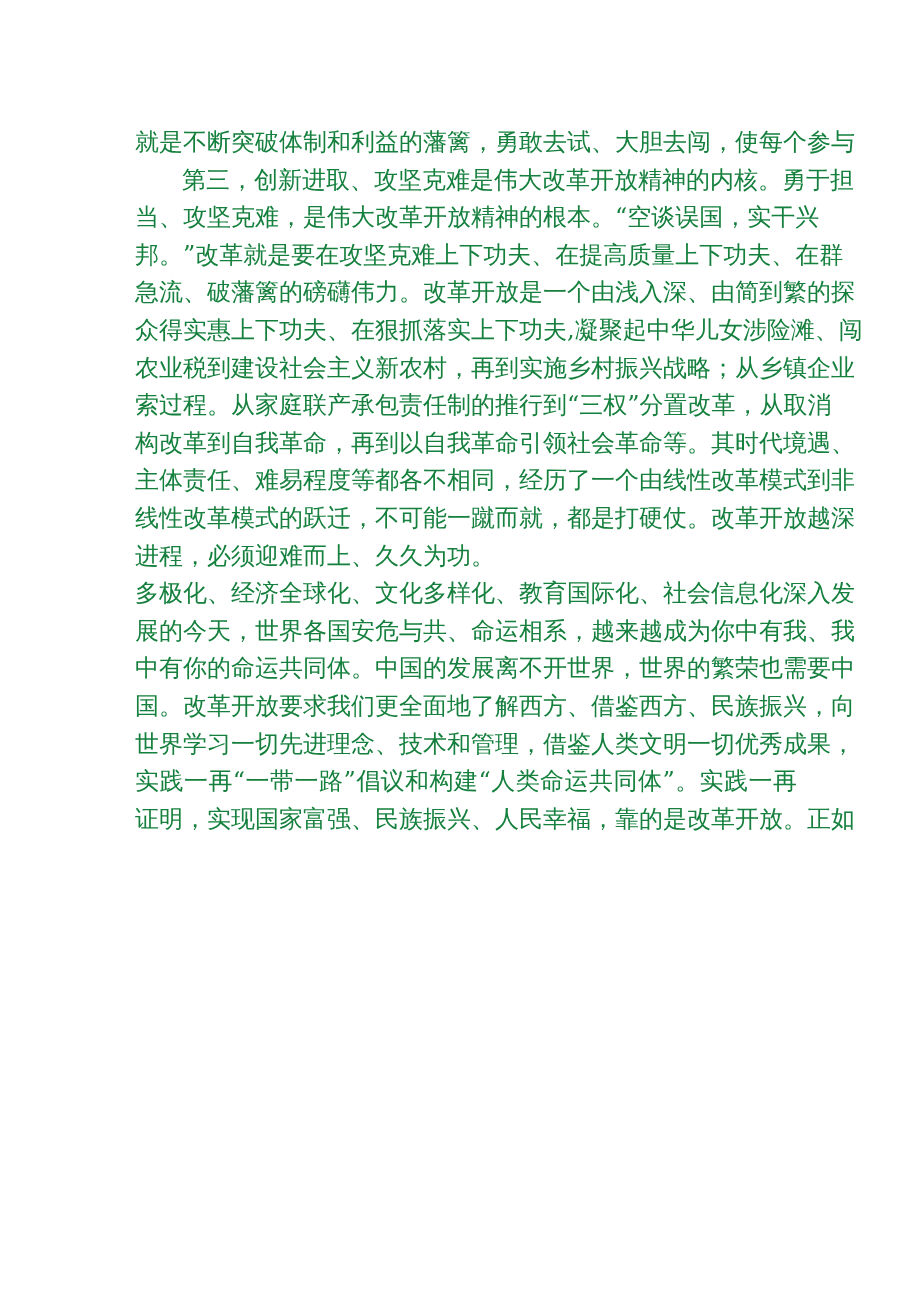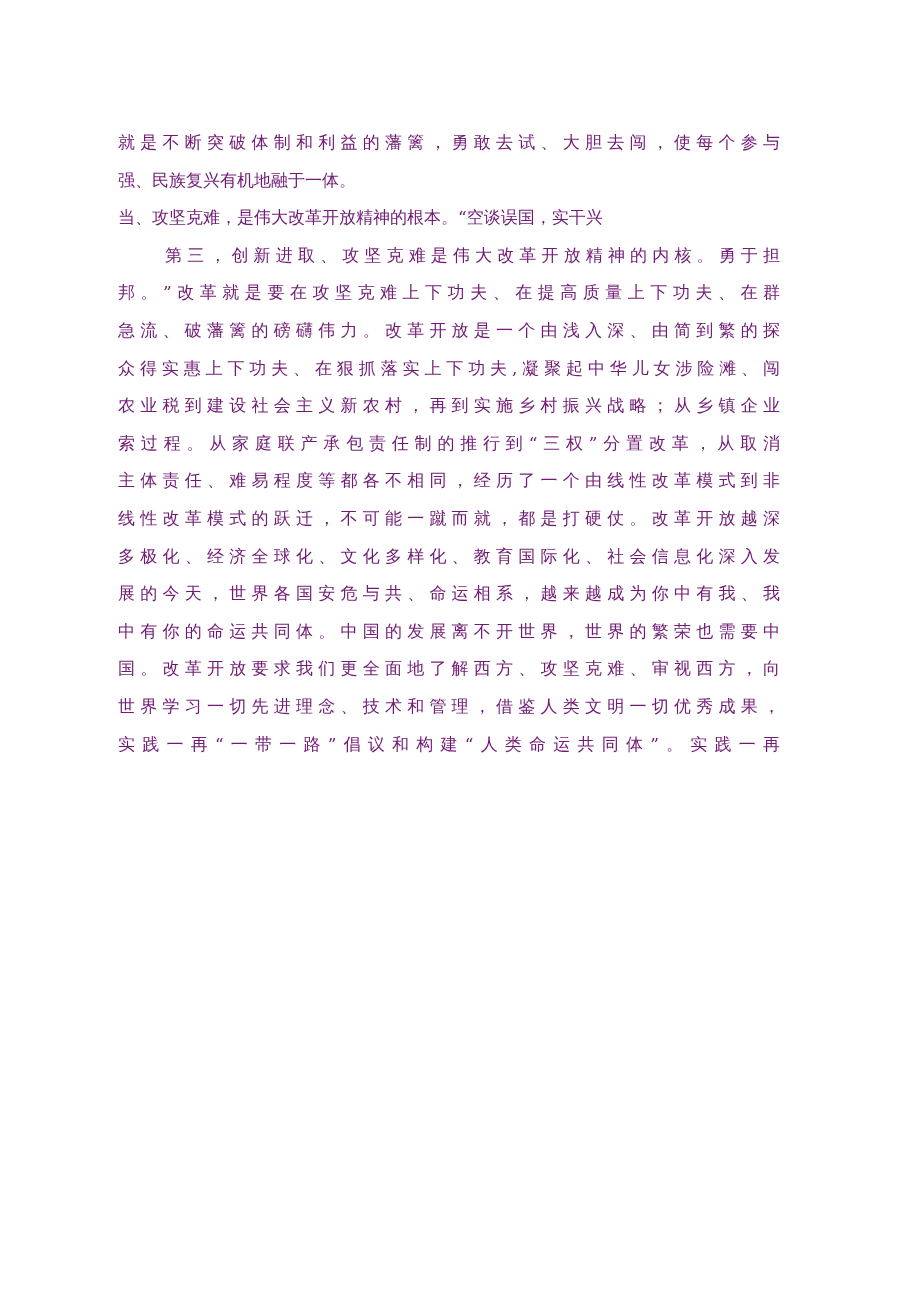--- a/index.html
+++ b/index.html
@@ -1,59 +1,61 @@
 <!DOCTYPE html>
 <html><head>
 <meta charset="utf-8">
 <style>
   html, body { margin: 0; padding: 0; background: #ffffff; }
   body { width: 920px; height: 1301px; position: relative; overflow: hidden; }
   .page {
     position: absolute;
-    left: 118px;
+    left: 135px;
     top: 124px;
     width: 662px;
     font-family: "DejaVu Serif", "Liberation Serif", serif;
-    font-size: 17px;
-    color: #701a75;
+    font-size: 24px;
+    color: #15803d;
   }
   .line {
     height: 37.6px;
     line-height: 37.6px;
     white-space: nowrap;
     text-align: justify;
     text-align-last: justify;
     letter-spacing: 0;
   }
   .line.last { text-align-last: left; }
   .line.indent { padding-left: 47px; }
 </style>
 </head>
 <body>
 
 <div class="page">
 
   <div>
     <div class="line">就是不断突破体制和利益的藩篱，勇敢去试、大胆去闯，使每个参与</div>
-    <div class="line last">强、民族复兴有机地融于一体。</div>
   </div>
 
   <div>
+    <div class="line indent">第三，创新进取、攻坚克难是伟大改革开放精神的内核。勇于担</div>
     <div class="line last">当、攻坚克难，是伟大改革开放精神的根本。“空谈误国，实干兴</div>
-    <div class="line indent">第三，创新进取、攻坚克难是伟大改革开放精神的内核。勇于担</div>
     <div class="line">邦。”改革就是要在攻坚克难上下功夫、在提高质量上下功夫、在群</div>
     <div class="line">急流、破藩篱的磅礴伟力。改革开放是一个由浅入深、由简到繁的探</div>
     <div class="line">众得实惠上下功夫、在狠抓落实上下功夫,凝聚起中华儿女涉险滩、闯</div>
     <div class="line">农业税到建设社会主义新农村，再到实施乡村振兴战略；从乡镇企业</div>
     <div class="line">索过程。从家庭联产承包责任制的推行到“三权”分置改革，从取消</div>
+    <div class="line">构改革到自我革命，再到以自我革命引领社会革命等。其时代境遇、</div>
     <div class="line">主体责任、难易程度等都各不相同，经历了一个由线性改革模式到非</div>
     <div class="line">线性改革模式的跃迁，不可能一蹴而就，都是打硬仗。改革开放越深</div>
+    <div class="line last">进程，必须迎难而上、久久为功。</div>
   </div>
 
   <div>
     <div class="line">多极化、经济全球化、文化多样化、教育国际化、社会信息化深入发</div>
     <div class="line">展的今天，世界各国安危与共、命运相系，越来越成为你中有我、我</div>
     <div class="line">中有你的命运共同体。中国的发展离不开世界，世界的繁荣也需要中</div>
-    <div class="line">国。改革开放要求我们更全面地了解西方、攻坚克难、审视西方，向</div>
+    <div class="line">国。改革开放要求我们更全面地了解西方、借鉴西方、民族振兴，向</div>
     <div class="line">世界学习一切先进理念、技术和管理，借鉴人类文明一切优秀成果，</div>
     <div class="line">实践一再“一带一路”倡议和构建“人类命运共同体”。实践一再</div>
+    <div class="line">证明，实现国家富强、民族振兴、人民幸福，靠的是改革开放。正如</div>
   </div>
 </div>
 
 </body></html>

